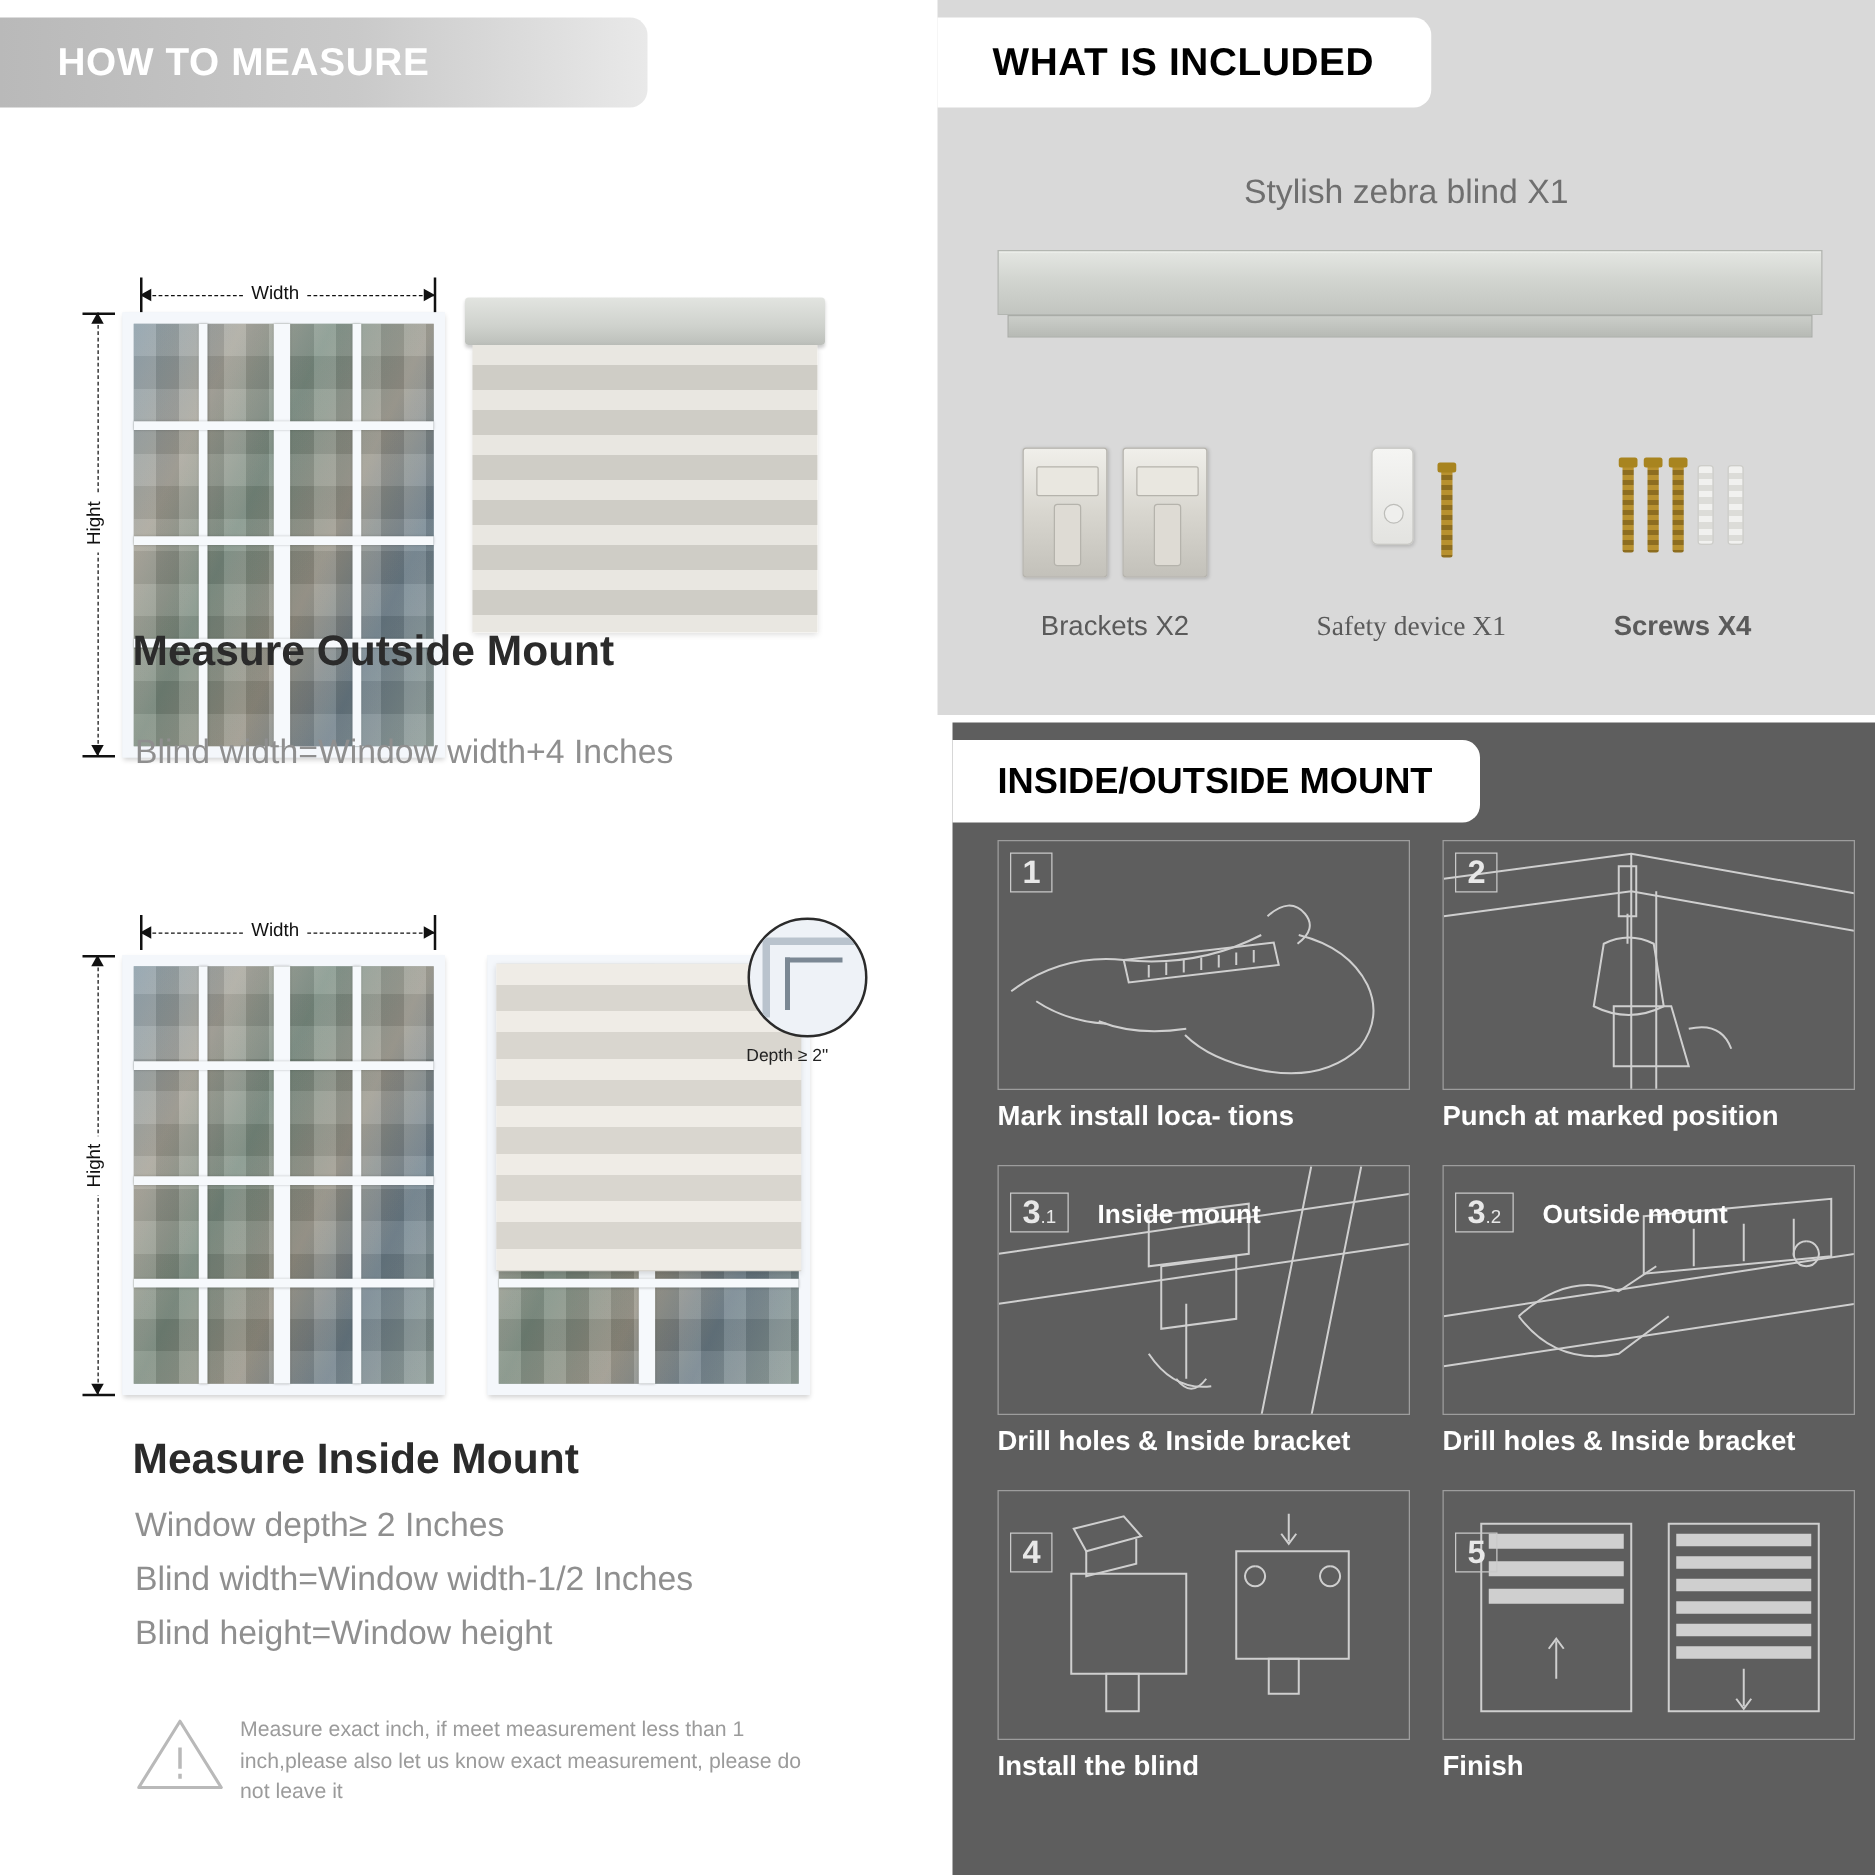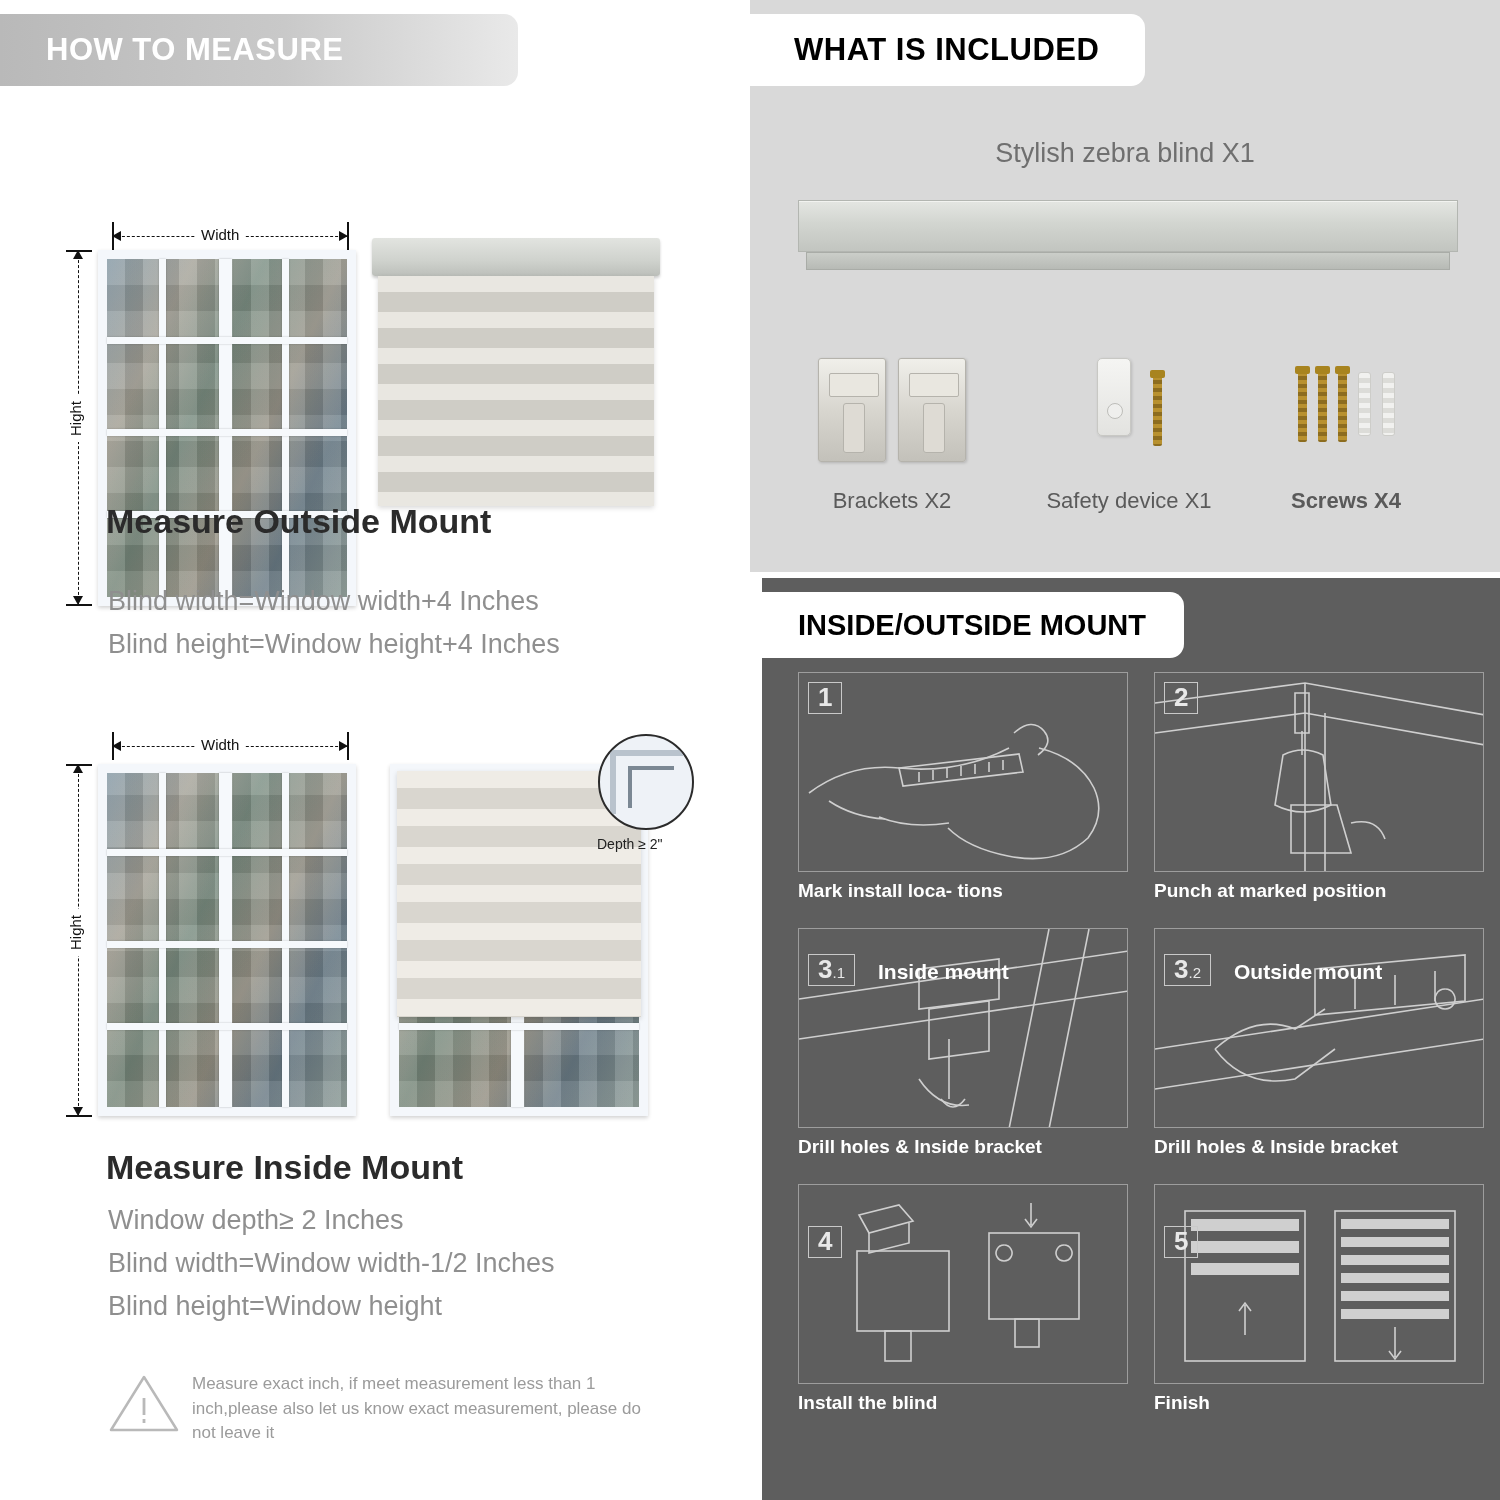--- a/index.html
+++ b/index.html
@@ -205,21 +205,21 @@
   }
   .step-num {
     position: absolute; left: 8px; top: 6px; font-size: 26px; color: #e8e8e8;
     border: 1.5px solid #c9c9c9; padding: 0 9px; line-height: 1.15; font-weight: bold;
   }
   .step-num small { font-size: 15px; font-weight: normal; }
   .step-sub {
     position: absolute; left: 78px; top: 10px; font-size: 21px; color: #ffffff; font-weight: bold;
   }
   .step-cap {
-    margin-top: 8px; font-size: 19px; color: #ffffff; font-weight: bold;
+    margin-top: 8px; font-size: 22px; color: #ffffff; font-weight: bold;
   }
   .sk { position: absolute; stroke: #cfcfcf; fill: none; stroke-width: 1.6; }
 </style>
 </head>
 <body>
 
 <div class="page">
 
   <div class="left-col">
 
@@ -261,21 +261,20 @@
         <div class="win-photo"></div>
         <div class="win-grid">
           <i class="mullion" style="left:112px;"></i>
           <i class="hline" style="top:246px;"></i>
         </div>
       </div>
     </div>
 
     <div class="sec-title" style="left:106px;top:502px;">Measure Outside Mount</div>
     <div class="sec-line" style="left:108px;top:586px;">Blind width=Window width+4 Inches</div>
-    <div class="sec-line" style="left:108px;top:629px;">Blind height=Window height+4 Inches</div>
 
     <div class="meas-block" style="top:728px;height:420px;">
 
       <div class="dim-line dim-h" style="left:112px;top:18px;width:236px;"></div>
       <div class="arrowL" style="left:112px;top:13px;"></div>
       <div class="arrowR" style="left:339px;top:13px;"></div>
       <div class="tick" style="left:112px;top:4px;width:1.6px;height:28px;"></div>
       <div class="tick" style="left:347px;top:4px;width:1.6px;height:28px;"></div>
       <div class="dim-label" style="left:195px;top:8px;">Width</div>
 
@@ -344,21 +343,21 @@
   </div>
 
   <div class="part" style="left:808px;top:358px;width:168px;">
     <div style="display:flex;gap:12px;justify-content:center;">
       <div class="bracket"></div>
       <div class="bracket"></div>
     </div>
     <div class="part-cap" style="margin-top:26px;">Brackets X2</div>
   </div>
 
-  <div class="part" style="left:1028px;top:358px;width:202px;">
+  <div class="part" style="left:1028px;top:358px;width:202px;font-family:Liberation Serif, serif;">
     <div style="display:flex;gap:22px;justify-content:center;align-items:flex-start;height:104px;">
       <div class="safety"></div>
       <div class="screw" style="margin-top:18px;"></div>
     </div>
     <div class="part-cap" style="margin-top:26px;">Safety device X1</div>
   </div>
 
   <div class="part" style="left:1262px;top:358px;width:168px;">
     <div style="display:flex;gap:11px;justify-content:center;align-items:flex-start;height:104px;padding-top:14px;">
       <div class="screw"></div>

